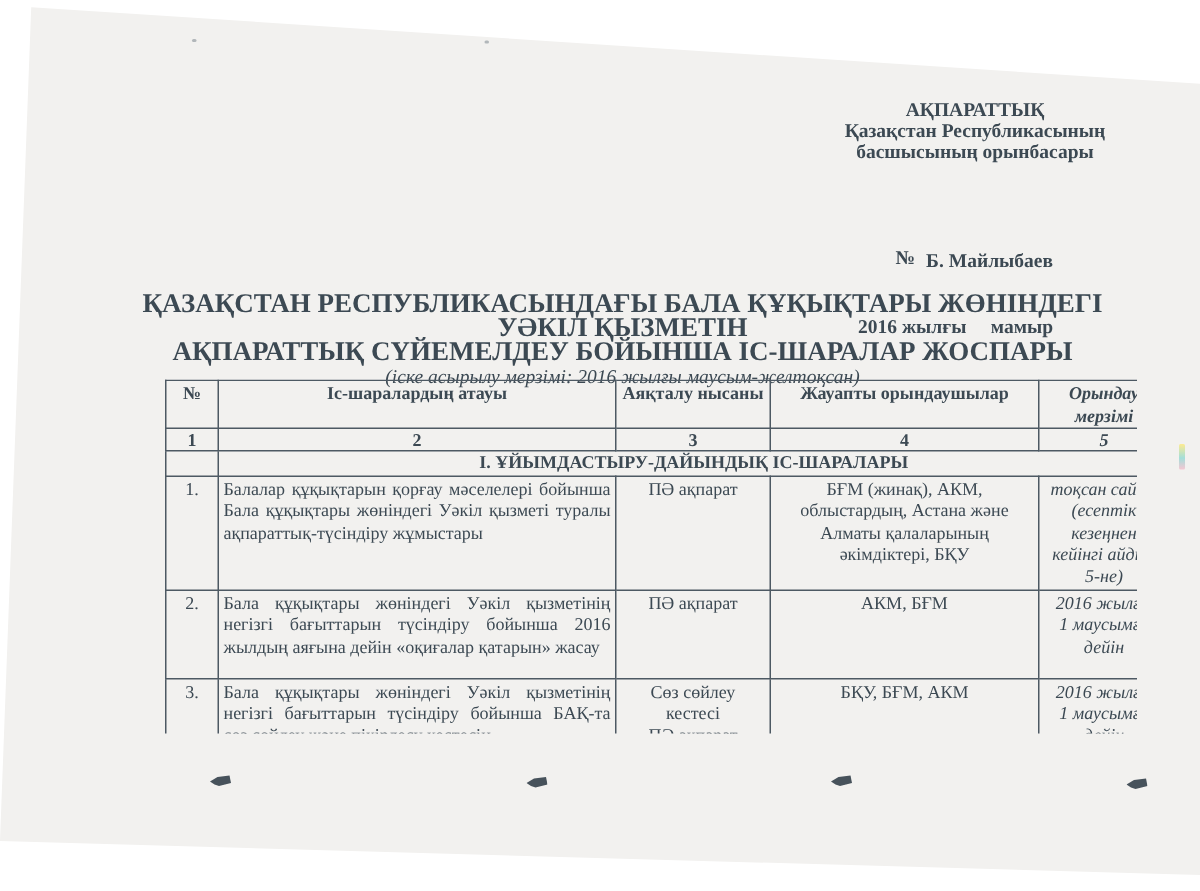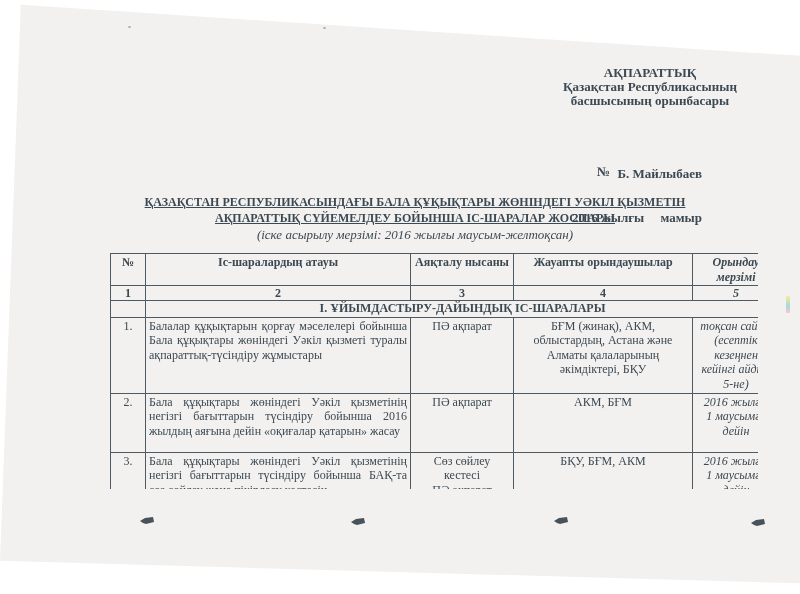--- a/index.html
+++ b/index.html
@@ -25,21 +25,21 @@
     text-align:right;font-weight:bold;font-size:13px;line-height:14.5px;
     white-space:pre;
   }
   .doc-number{
     left:597px;top:164px;font-weight:bold;font-size:13px;
   }
   
   .title-block{
     left:70px;top:194px;width:690px;text-align:center;
   }
-  .title-line{font-weight:bold;font-size:12px;line-height:16px;text-decoration:underline;}
+  .title-line{font-weight:bold;font-size:18px;line-height:16px;}
   .title-sub{font-style:italic;font-size:13px;line-height:15px;margin-top:1px;}
   
   .table-clip{
     left:110px;top:253px;width:648px;height:236px;overflow:hidden;
   }
   table.plan{
     border-collapse:collapse;table-layout:fixed;width:646px;
     font-size:12px;color:#3c4953;
   }
   table.plan td{

